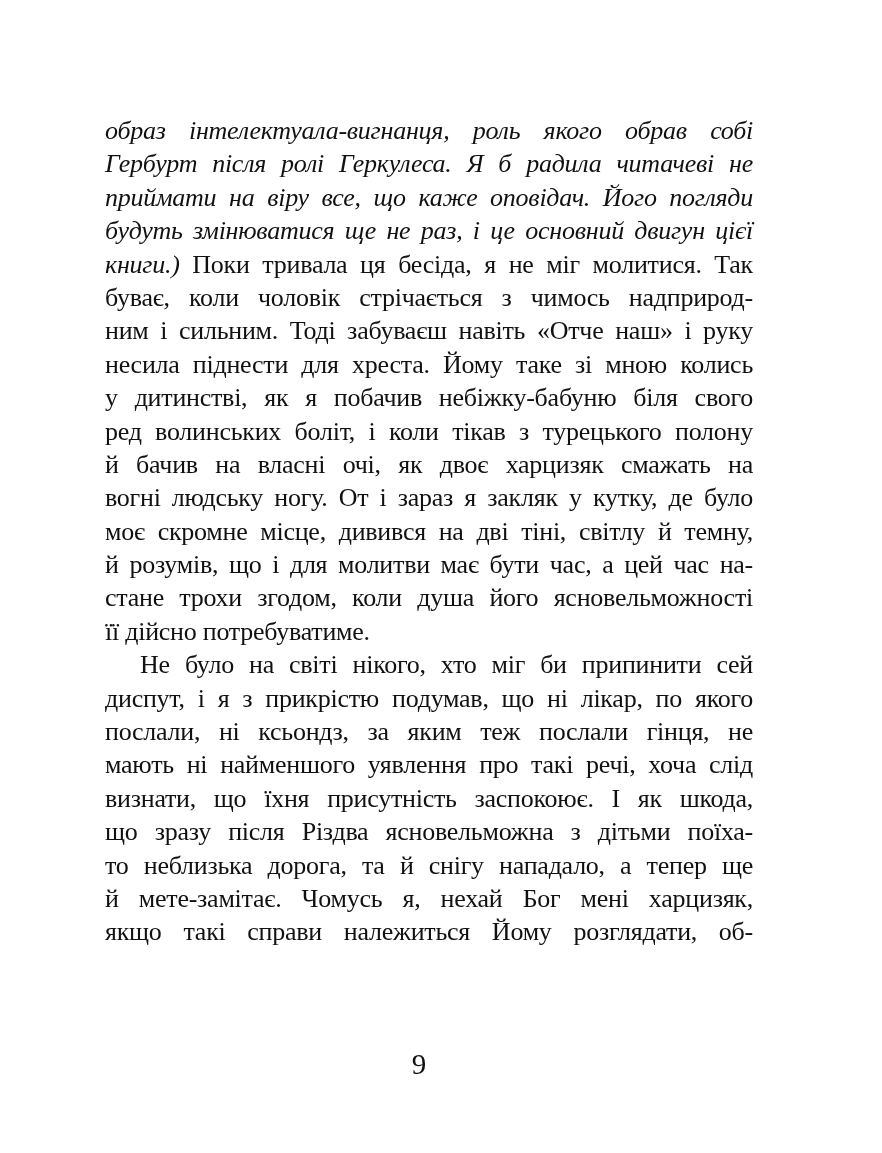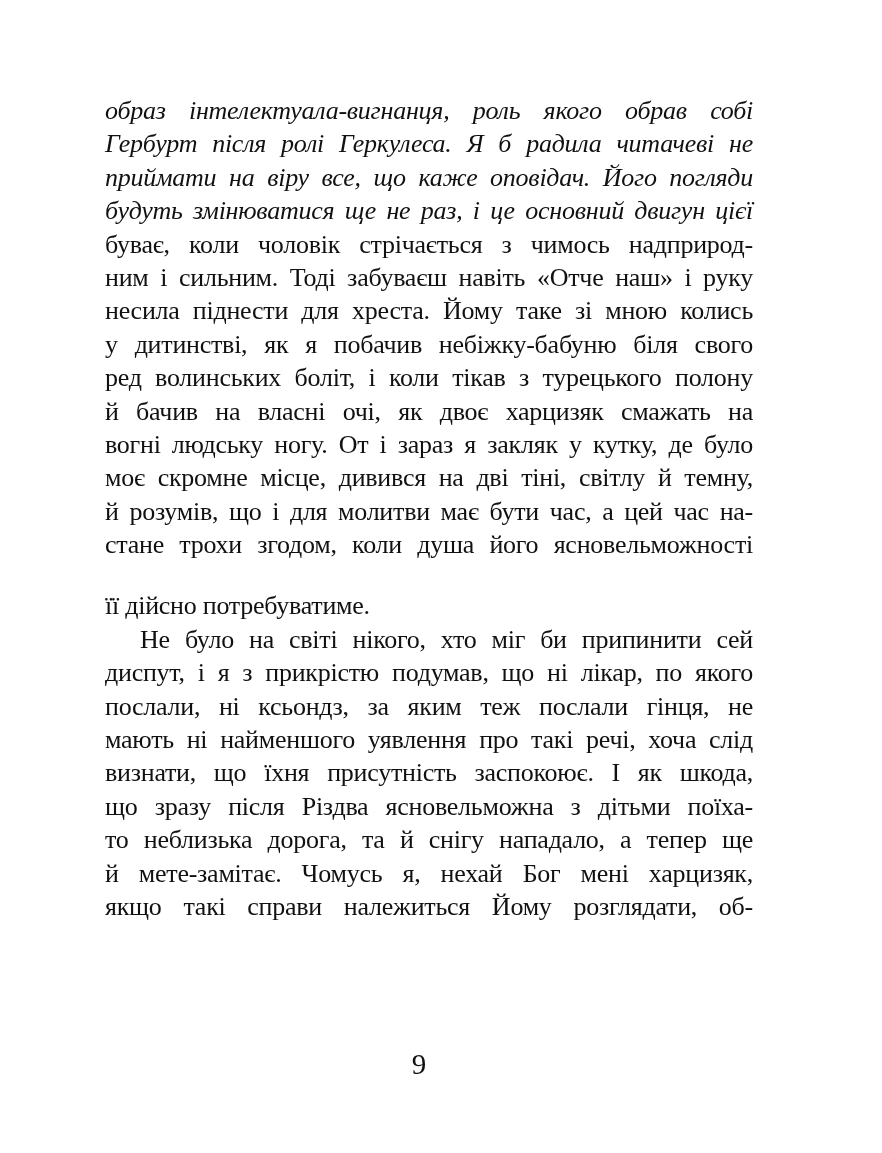--- a/index.html
+++ b/index.html
@@ -16,35 +16,34 @@
     overflow: hidden;
   }
   .book-page {
     position: absolute;
     inset: 0;
     background: #ffffff;
   }
   .text-block {
     position: absolute;
     left: 105px;
-    top: 94px;
+    top: 114px;
     width: 648px;
   }
   .line {
     font-size: 26px;
     line-height: 33.4px;
     height: 33.4px;
     letter-spacing: -0.25px;
     text-align: justify;
     text-align-last: justify;
     white-space: normal;
   }
   .line.noj {
     text-align-last: left;
-    margin-top: 28px;
   }
   .line.indent {
     text-indent: 35px;
   }
   .seg.italic {
     font-style: italic;
   }
   .page-number {
     position: absolute;
     top: 1046px;
@@ -58,20 +57,21 @@
 </style>
 </head>
 <body>
 
 <div class="book-page">
   <div class="text-block">
       <div class="line"><span class="seg italic">образ інтелектуала-вигнанця, роль якого обрав собі</span></div>
       <div class="line"><span class="seg italic">Гербурт після ролі Геркулеса. Я б радила читачеві не</span></div>
       <div class="line"><span class="seg italic">приймати на віру все, що каже оповідач. Його погляди</span></div>
       <div class="line"><span class="seg italic">будуть змінюватися ще не раз, і це основний двигун цієї</span></div>
+      <div class="line"><span class="seg italic">книги.)</span><span class="seg"> Поки тривала ця бесіда, я не міг молитися. Так</span></div>
       <div class="line"><span class="seg">буває, коли чоловік стрічається з чимось надприрод-</span></div>
       <div class="line"><span class="seg">ним і сильним. Тоді забуваєш навіть «Отче наш» і руку</span></div>
       <div class="line"><span class="seg">несила піднести для хреста. Йому таке зі мною колись</span></div>
       <div class="line"><span class="seg">у дитинстві, як я побачив небіжку-бабуню біля свого</span></div>
       <div class="line"><span class="seg">ред волинських боліт, і коли тікав з турецького полону</span></div>
       <div class="line"><span class="seg">й бачив на власні очі, як двоє харцизяк смажать на</span></div>
       <div class="line"><span class="seg">вогні людську ногу. От і зараз я закляк у кутку, де було</span></div>
       <div class="line"><span class="seg">моє скромне місце, дивився на дві тіні, світлу й темну,</span></div>
       <div class="line"><span class="seg">й розумів, що і для молитви має бути час, а цей час на-</span></div>
       <div class="line"><span class="seg">стане трохи згодом, коли душа його ясновельможності</span></div>

